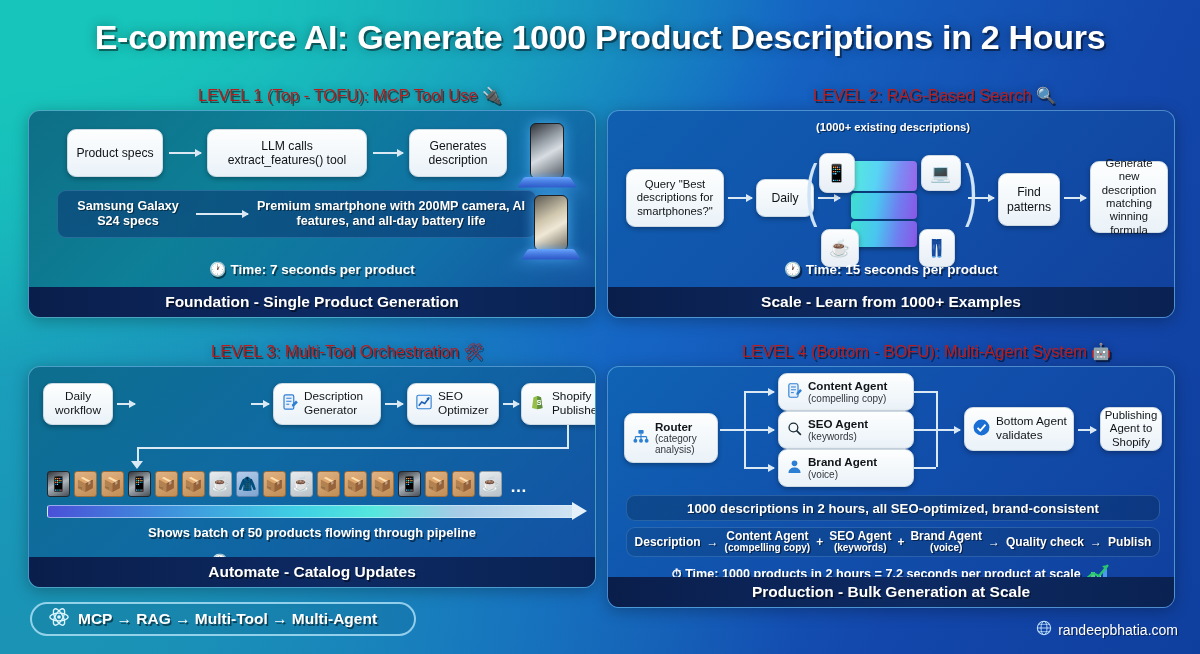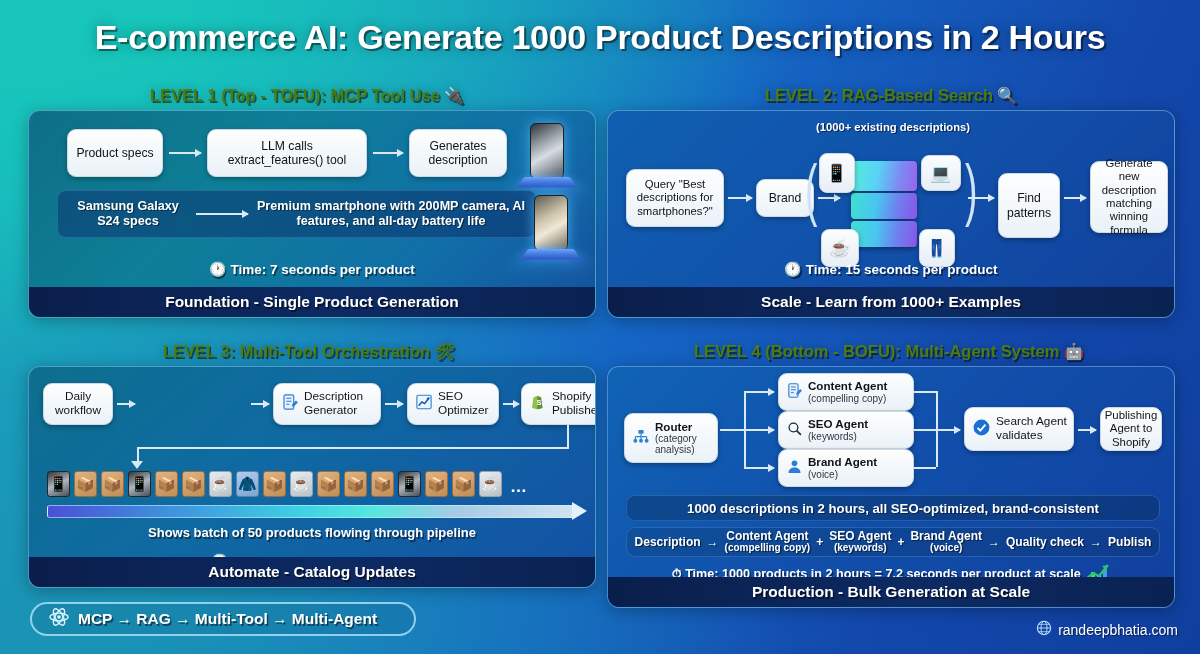--- a/index.html
+++ b/index.html
@@ -18,23 +18,24 @@
   
   .title {
     position: absolute; left: 0; top: 18px; width: 1200px;
     text-align: center; color: #ffffff;
     font-size: 34px; font-weight: bold; letter-spacing: -0.3px;
     text-shadow: 2px 2px 0 rgba(0,0,0,.45), 0 0 12px rgba(0,0,0,.35);
   }
 
   
   .lvl-head {
-    position: absolute; color: #4d7c0f; font-size: 16.5px; font-weight: bold;
+    position: absolute; color: #b91c1c; font-size: 16.5px; font-weight: normal;
     text-shadow: 1.5px 1.5px 0 rgba(0,0,0,.5), 0 0 8px rgba(0,0,0,.3);
     white-space: nowrap;
+    margin-left: 48px;
   }
   .lvl-head .emo { font-size: 16px; }
 
   
   .panel {
     position: absolute; border-radius: 12px; overflow: hidden;
     border: 1px solid rgba(150,225,255,.45);
     box-shadow: 0 3px 16px rgba(0,0,0,.28);
   }
   .panel-body { position: relative; width: 100%; height: 100%; }
@@ -224,39 +225,39 @@
 <div class="panel p2" style="left:607px; top:110px; width:568px; height:208px;">
   <div class="panel-body">
 
     <div style="position:absolute; left:170px; top:10px; width:230px; text-align:center; color:#fff; text-shadow:1.4px 1.4px 0 rgba(0,0,0,.5);">
       <div style="font-size:11.2px; font-weight:bold;">(1000+ existing descriptions)</div>
     </div>
 
     <div class="node" style="left:18px; top:58px; width:98px; height:58px; font-size:11.3px;">Query "Best descriptions for smartphones?"</div>
     <div class="arrow" style="left:120px; top:86px; width:24px;"></div>
 
-    <div class="node" style="left:148px; top:68px; width:58px; height:38px;">Brand</div>
+    <div class="node" style="left:148px; top:68px; width:58px; height:38px;">Daily</div>
     <div class="arrow" style="left:210px; top:86px; width:22px;"></div>
 
     <div class="brace" style="left:192px; top:44px; transform:scaleX(.55);">(</div>
     <div class="brace" style="left:352px; top:44px; transform:scaleX(.55);">)</div>
 
     <div class="dbstack" style="left:243px; top:50px;">
       <div class="dbslab top"></div>
         <div class="dbslab"></div>
         <div class="dbslab"></div>
     </div>
 
     <div class="thumb" style="left:211px; top:42px; width:36px; height:40px;">📱</div>
     <div class="thumb" style="left:313px; top:44px; width:40px; height:36px;">💻</div>
     <div class="thumb" style="left:213px; top:118px; width:38px; height:38px;">☕</div>
     <div class="thumb" style="left:311px; top:118px; width:36px; height:38px;">👖</div>
 
     <div class="arrow" style="left:360px; top:86px; width:26px;"></div>
-    <div class="node" style="left:390px; top:62px; width:62px; height:65px;">Find patterns</div>
+    <div class="node" style="left:390px; top:62px; width:62px; height:53px;">Find patterns</div>
     <div class="arrow" style="left:456px; top:86px; width:22px;"></div>
 
     <div class="node" style="left:482px; top:50px; width:78px; height:72px; font-size:11.3px;">Generate new description matching winning formula</div>
 
     <div class="timeline-txt" style="top:150px;">
       <span class="emo clock">🕐</span>
       <span>Time: 15 seconds per product</span>
     </div>
 
     <div class="footer-band">Scale - Learn from 1000+ Examples</div>
@@ -434,21 +435,21 @@
     <div class="vline" style="left:328px; top:24px; height:76px;"></div>
     <div class="arrow" style="left:328px; top:62px; width:24px;"></div>
 
     <div class="node icoleft" style="left:356px; top:40px; width:110px; height:44px; font-size:11.8px;">
       <span>
         <svg width="19" height="19" viewBox="0 0 24 24">
             <circle cx="12" cy="12" r="10" fill="#1a6fd4"></circle>
             <polyline points="7,12.5 10.5,16 17,8.5" fill="none" stroke="#ffffff" stroke-width="2.4"></polyline>
           </svg>
       </span>
-      <span style="line-height:1.15;">Search Agent validates</span>
+      <span style="line-height:1.15;">Bottom Agent validates</span>
     </div>
     <div class="arrow" style="left:470px; top:62px; width:18px;"></div>
 
     <div class="node" style="left:492px; top:40px; width:62px; height:44px; font-size:11.4px;">Publishing Agent to Shopify</div>
 
     <div class="strip" style="left:18px; top:128px; width:534px; height:26px; font-size:13.2px;">1000 descriptions in 2 hours, all SEO-optimized, brand-consistent</div>
 
     <div class="strip" style="left:18px; top:160px; width:534px; height:30px; background:linear-gradient(90deg, rgba(14,70,135,.5), rgba(12,54,115,.45));">
       <div class="eqrow" style="position:relative;">
         <span>Description</span>

